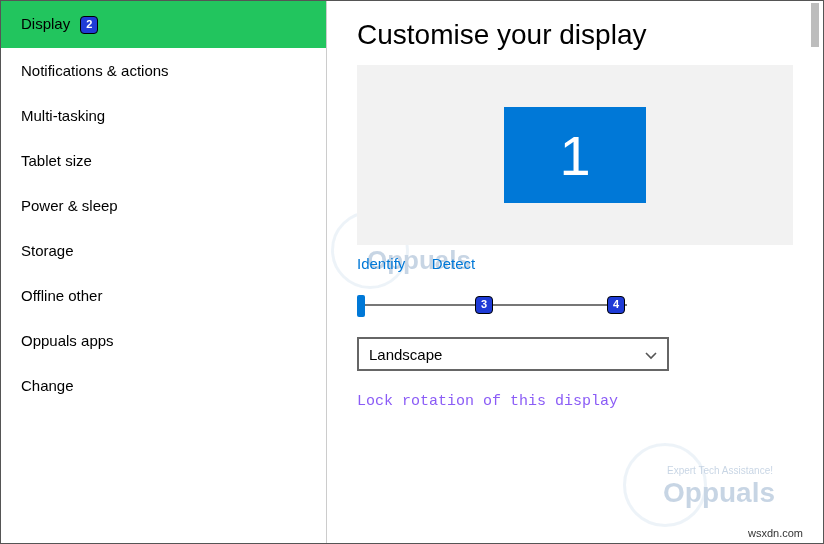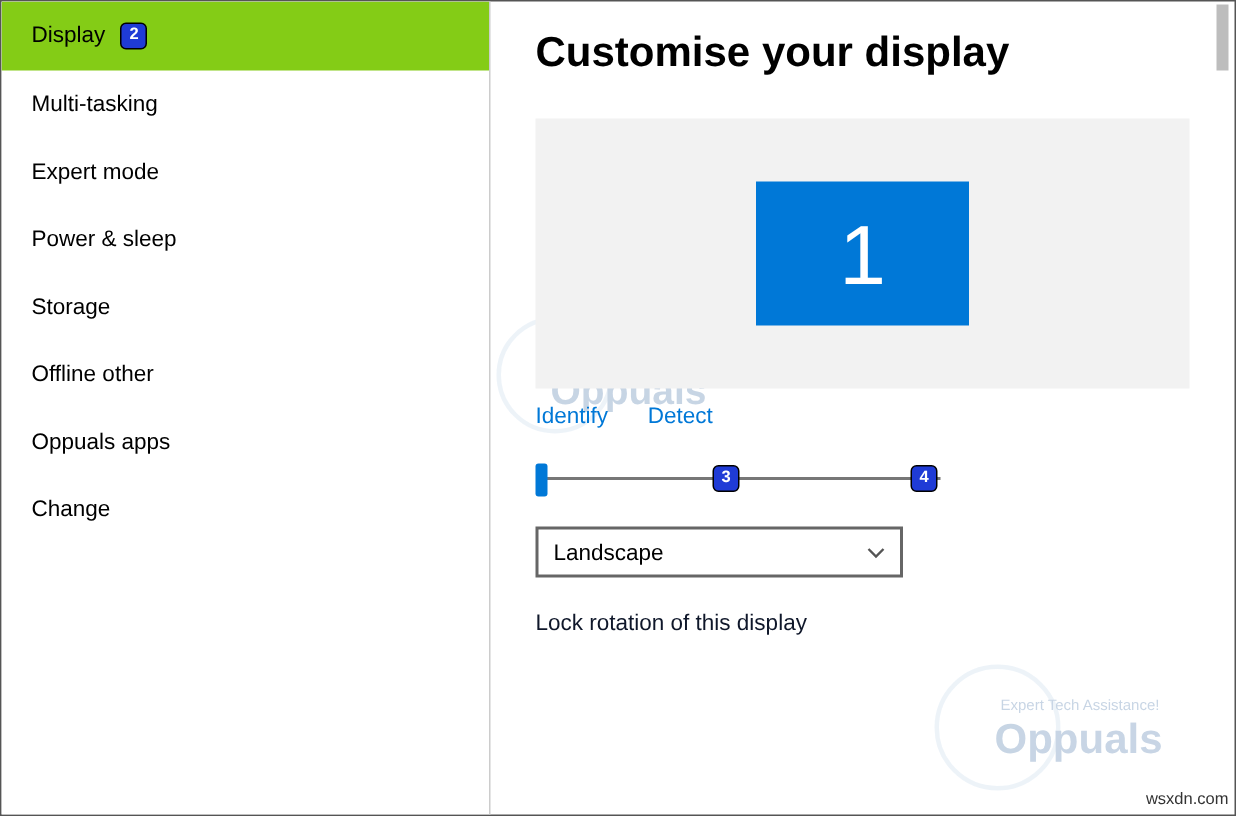--- a/index.html
+++ b/index.html
@@ -19,36 +19,36 @@
     content: ""; position: absolute; right: 0; top: 0; bottom: 0; width: 16px;
     background: linear-gradient(to right, transparent, rgba(0,0,0,0));
   }
   .sb-scroll {
     position: absolute; right: 2px; top: 0; width: 6px; height: 40px;
     background: #bdbdbd;
   }
   .sb-item {
     padding: 14px 20px; font-size: 15px; cursor: pointer; position: relative;
   }
-  .sb-item.selected { background: #84cc16; }
+  .sb-item.selected { background: #22c55e; }
   .badge {
     display: inline-block; min-width: 18px; height: 18px; padding: 0 3px;
     background: #1f3bd6; border: 1.5px solid #000; border-radius: 4px;
     color: #fff; font-size: 11px; font-weight: 700; line-height: 14px;
     text-align: center; margin-left: 6px; vertical-align: middle;
   }
   .main {
     flex: 1; padding: 18px 30px 0 30px; position: relative; overflow: hidden;
   }
   .main-scroll {
     position: absolute; right: 4px; top: 2px; width: 8px; height: 44px;
     background: #bdbdbd;
   }
   h1 {
-    font-size: 28px; font-weight: 700; margin-bottom: 28px;
+    font-size: 28px; font-weight: 400; margin-bottom: 14px;
   }
   .monitor-area {
     background: #f2f2f2; height: 180px; display: flex;
     align-items: center; justify-content: center; margin-bottom: 10px;
   }
   .monitor {
     width: 142px; height: 96px; background: #0078d7; color: #fff;
     display: flex; align-items: center; justify-content: center;
     font-size: 56px; font-weight: 300;
   }
@@ -61,60 +61,63 @@
   .slider-track {
     position: absolute; left: 6px; right: 0; top: 11px; height: 2px;
     background: #777;
   }
   .slider-thumb {
     position: absolute; left: 0; top: 2px; width: 8px; height: 22px;
     background: #0078d7; border-radius: 2px;
   }
   .badge.on-slider { position: absolute; top: 3px; }
   .select {
-    width: 245px; border: 2px solid #666; height: 34px;
+    width: 312px; border: 2px solid #666; height: 34px;
     padding: 4px 10px; font-size: 15px; display: flex;
     align-items: center; justify-content: space-between; cursor: pointer;
     margin-bottom: 22px;
   }
   .chev {
     width: 12px; height: 12px; display: inline-block;
   }
   .chev svg { width: 12px; height: 12px; }
-  .dim { color: #0f172a; font-size: 15px; }
+  .dim { color: #8b5cf6; font-size: 15px; font-family: Liberation Mono, monospace; }
   .watermark {
     position: absolute; opacity: 0.28; z-index: 1; pointer-events: none;
     color: #3a6aa0;
   }
   .wm-ring {
     border: 3px solid #4a86c0; border-radius: 50%; position: absolute;
     opacity: 0.35;
   }
   .credit {
-    position: absolute; right: 4px; bottom: 4px; font-size: 11px; color: #333;
+    position: absolute; right: 20px; bottom: 4px; font-size: 11px; color: #333;
     z-index: 5;
   }
 </style>
 </head>
 <body>
 
 <div class="layout">
 
   <div class="sidebar">
     <div class="sb-scroll"></div>
 
     <div class="sb-item selected">
       <span>Display</span>
       <span class="badge">2</span>
     </div>
     <div class="sb-item">
+      <span>Notifications &amp; actions</span>
+    </div>
+    <div class="sb-item">
       <span>Multi-tasking</span>
     </div>
     <div class="sb-item">
-      <span>Expert mode</span>
+      <span>Tablet size</span>
     </div>
     <div class="sb-item">
       <span>Power &amp; sleep</span>
     </div>
     <div class="sb-item">
       <span>Storage</span>
     </div>
     <div class="sb-item">
       <span>Offline other</span>
     </div>

